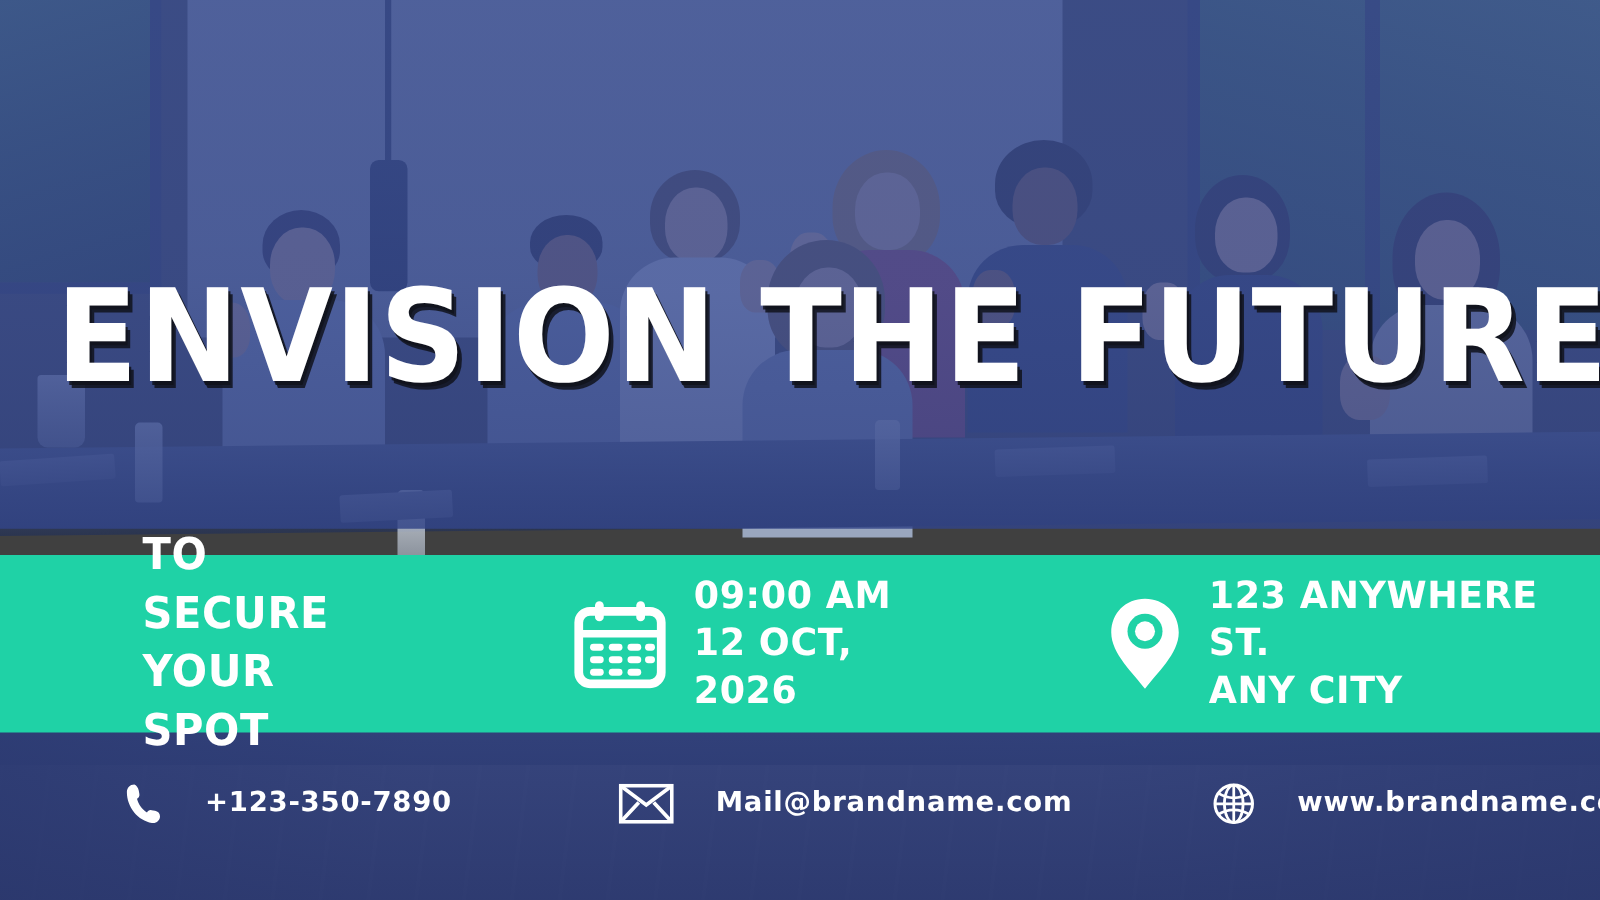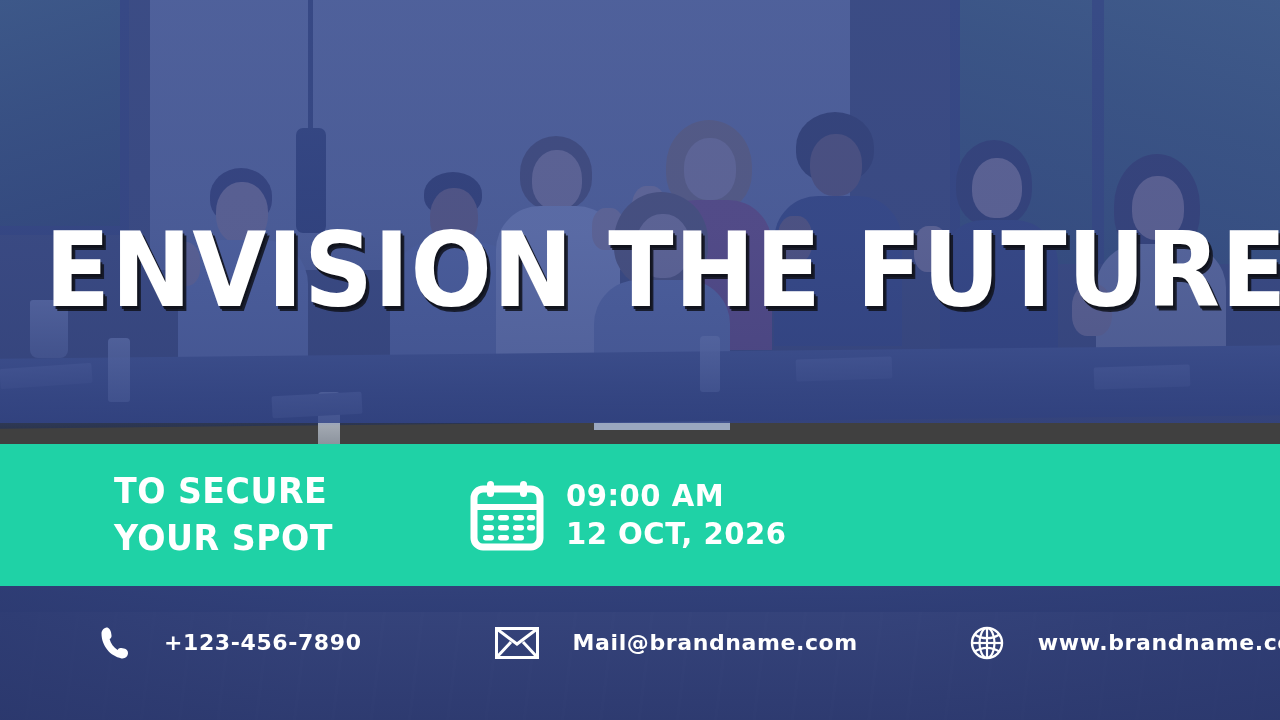--- a/index.html
+++ b/index.html
@@ -348,29 +348,38 @@
           <rect x="57" y="46" width="8" height="5.5" rx="2.75"></rect>
           <rect x="13" y="56" width="11" height="5.5" rx="2.75"></rect>
           <rect x="28" y="56" width="11" height="5.5" rx="2.75"></rect>
           <rect x="43" y="56" width="11" height="5.5" rx="2.75"></rect>
         </g>
       </svg>
       <div class="info-text">09:00 AM
 12 OCT, 2026</div>
     </div>
 
+    <div class="teal-cell cell-place">
+      <svg class="icon-pin" width="58" height="76" viewBox="0 0 58 76" fill="none">
+        <path d="M29 2 C13.5 2 2 13.5 2 29 C2 46 20 62 29 74 C38 62 56 46 56 29 C56 13.5 44.5 2 29 2 Z" fill="#ffffff"></path>
+        <circle cx="29" cy="28" r="14" fill="#1fd2a6"></circle>
+        <circle cx="29" cy="28" r="8" fill="#ffffff"></circle>
+      </svg>
+      <div class="info-text">123 ANYWHERE ST.
+ANY CITY</div>
+    </div>
   </div>
 
   <div class="footer">
 
     <div class="contact contact-1">
       <svg class="contact-icon" width="30" height="34" viewBox="0 0 30 34" fill="none">
         <path d="M7.5 1.5 C4 1.5 1.5 4.2 1.5 7.6 C1.5 20 10.5 30.5 21.5 32.4 C25 33 28 30.4 28 27 C28 24.6 26.3 23 24 22.6 L21.2 22.1 C19.6 21.8 18.2 22.6 17.6 24 C13.6 21.4 10.7 17.4 9.6 13 C11 12.3 11.8 10.8 11.5 9.2 L11 6.3 C10.6 4 9 2 7.5 1.5 Z" fill="#ffffff"></path>
       </svg>
-      <div class="contact-text">+123-456-7890</div>
+      <div class="contact-text">+123-350-7890</div>
     </div>
 
     <div class="contact contact-2">
       <svg class="contact-icon" width="44" height="32" viewBox="0 0 44 32" fill="none">
         <rect x="1.5" y="1.5" width="41" height="29" stroke="#ffffff" stroke-width="3" fill="none"></rect>
         <path d="M2 2 L22 17 L42 2" stroke="#ffffff" stroke-width="3" fill="none"></path>
         <path d="M2 30 L16 15 M42 30 L28 15" stroke="#ffffff" stroke-width="3" fill="none"></path>
       </svg>
       <div class="contact-text">Mail@brandname.com</div>
     </div>

